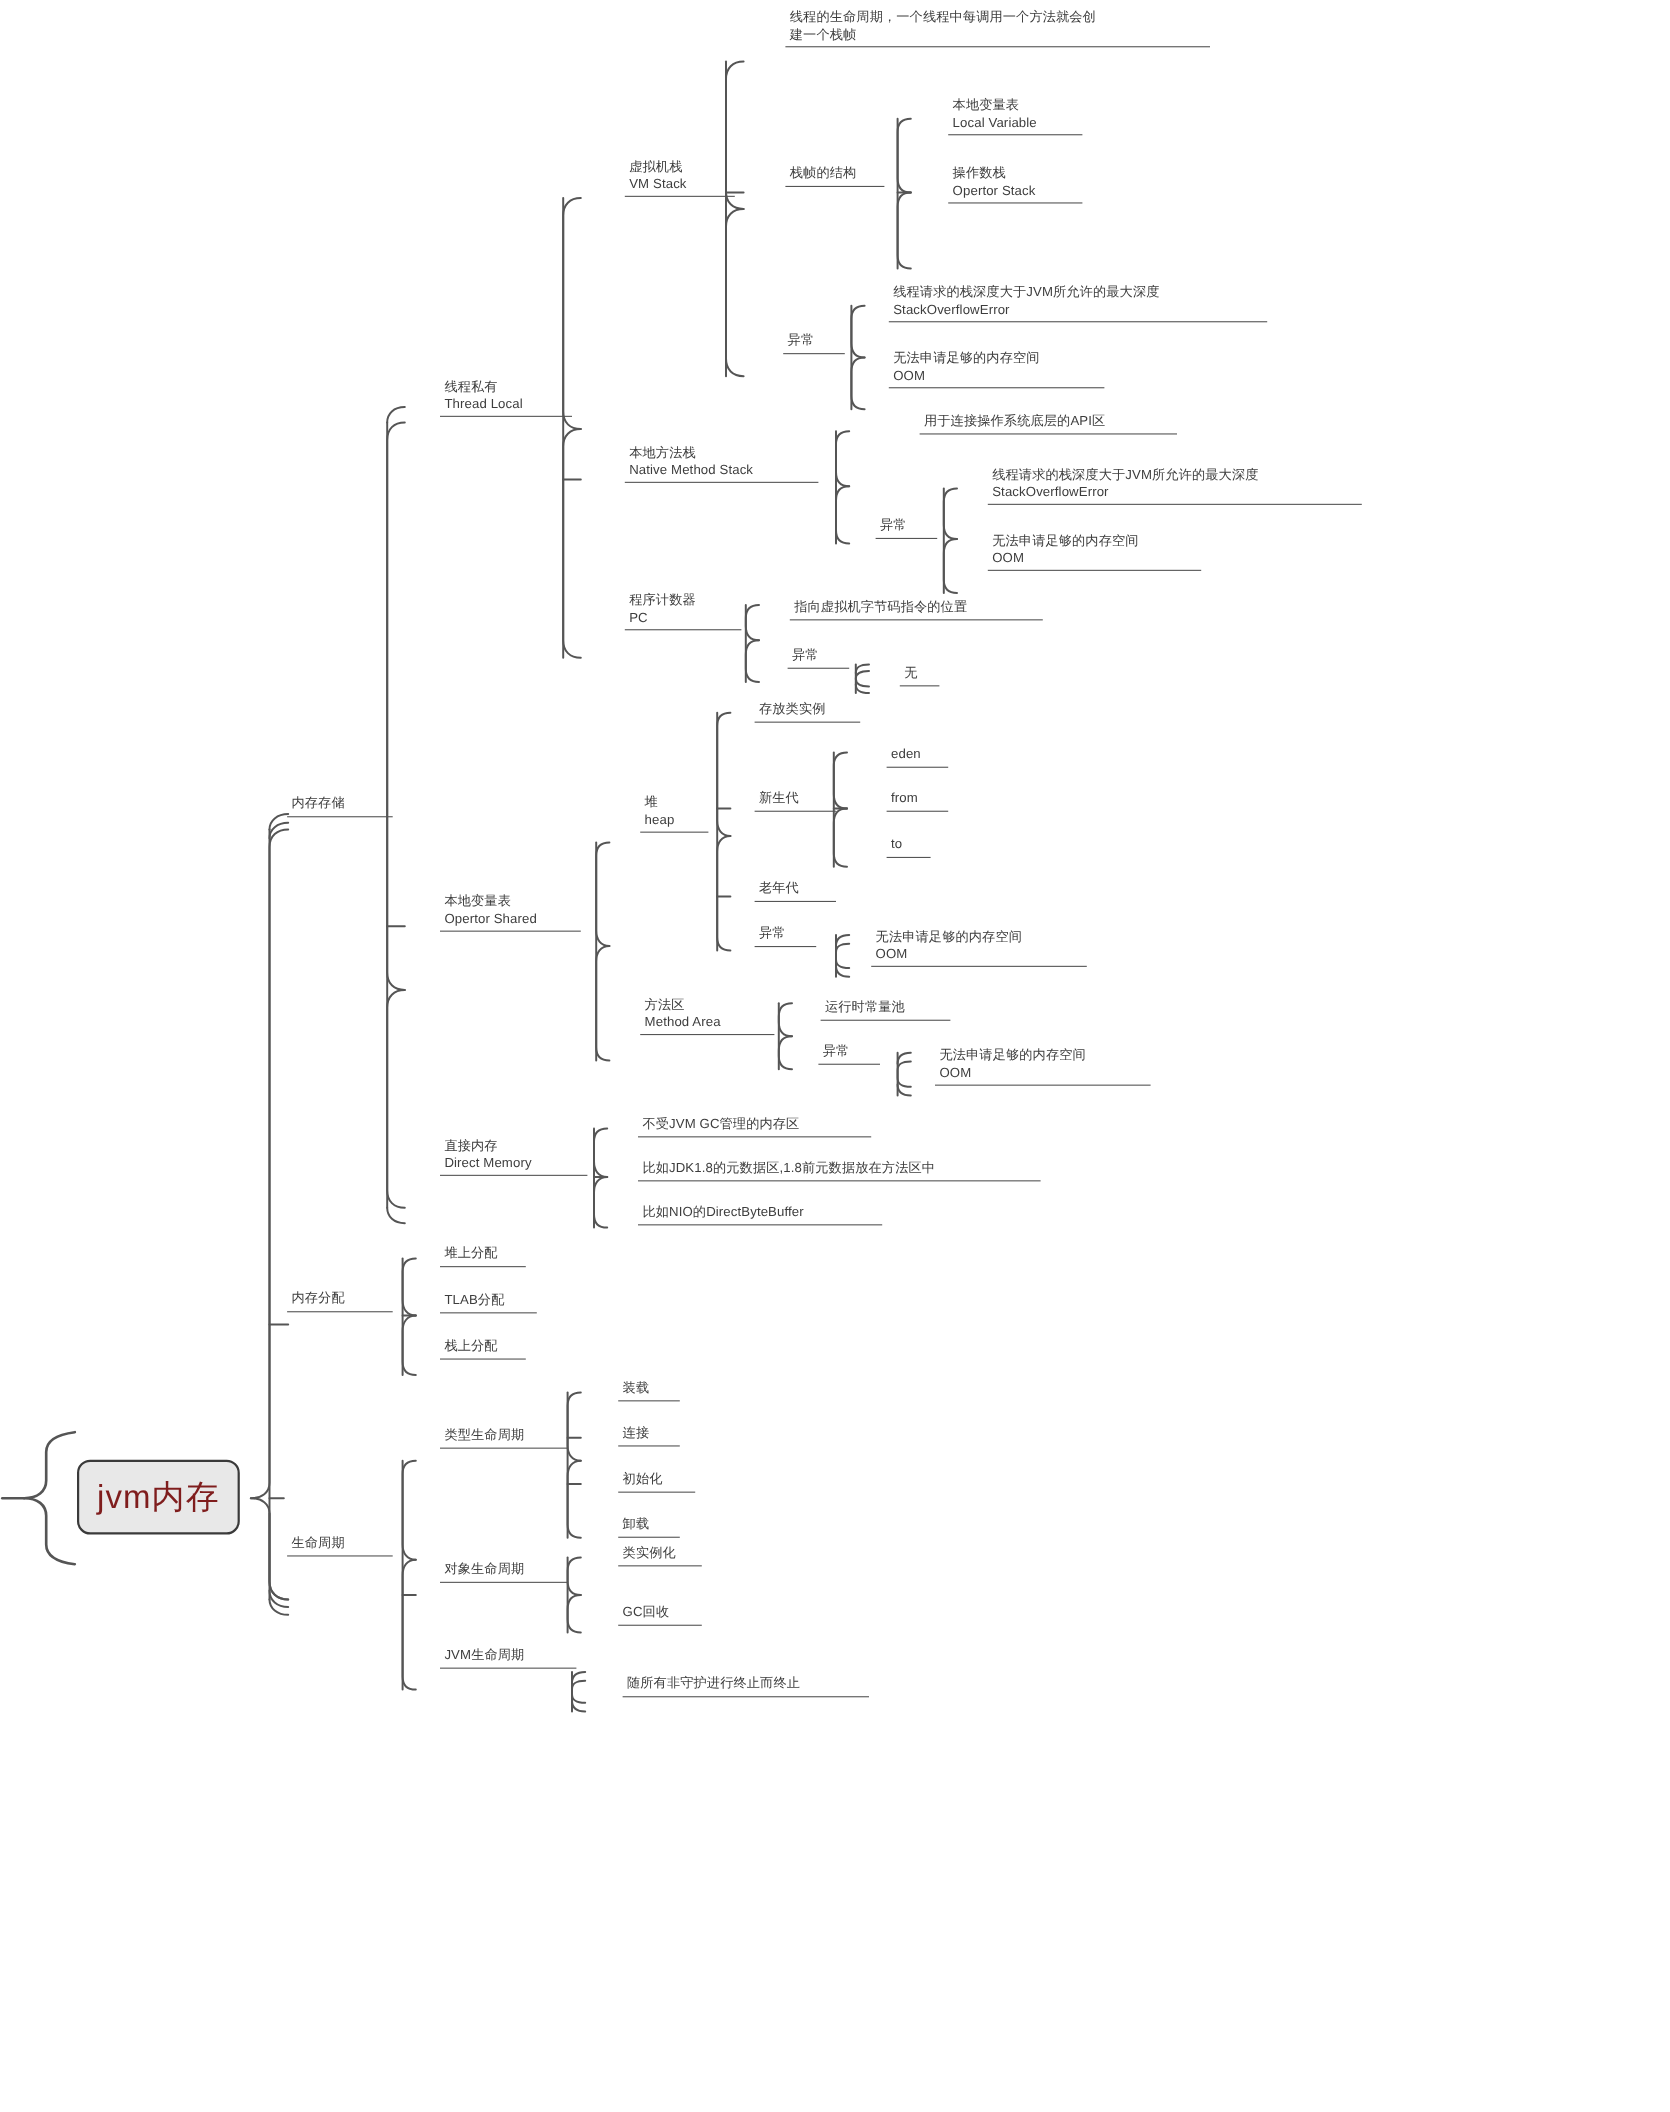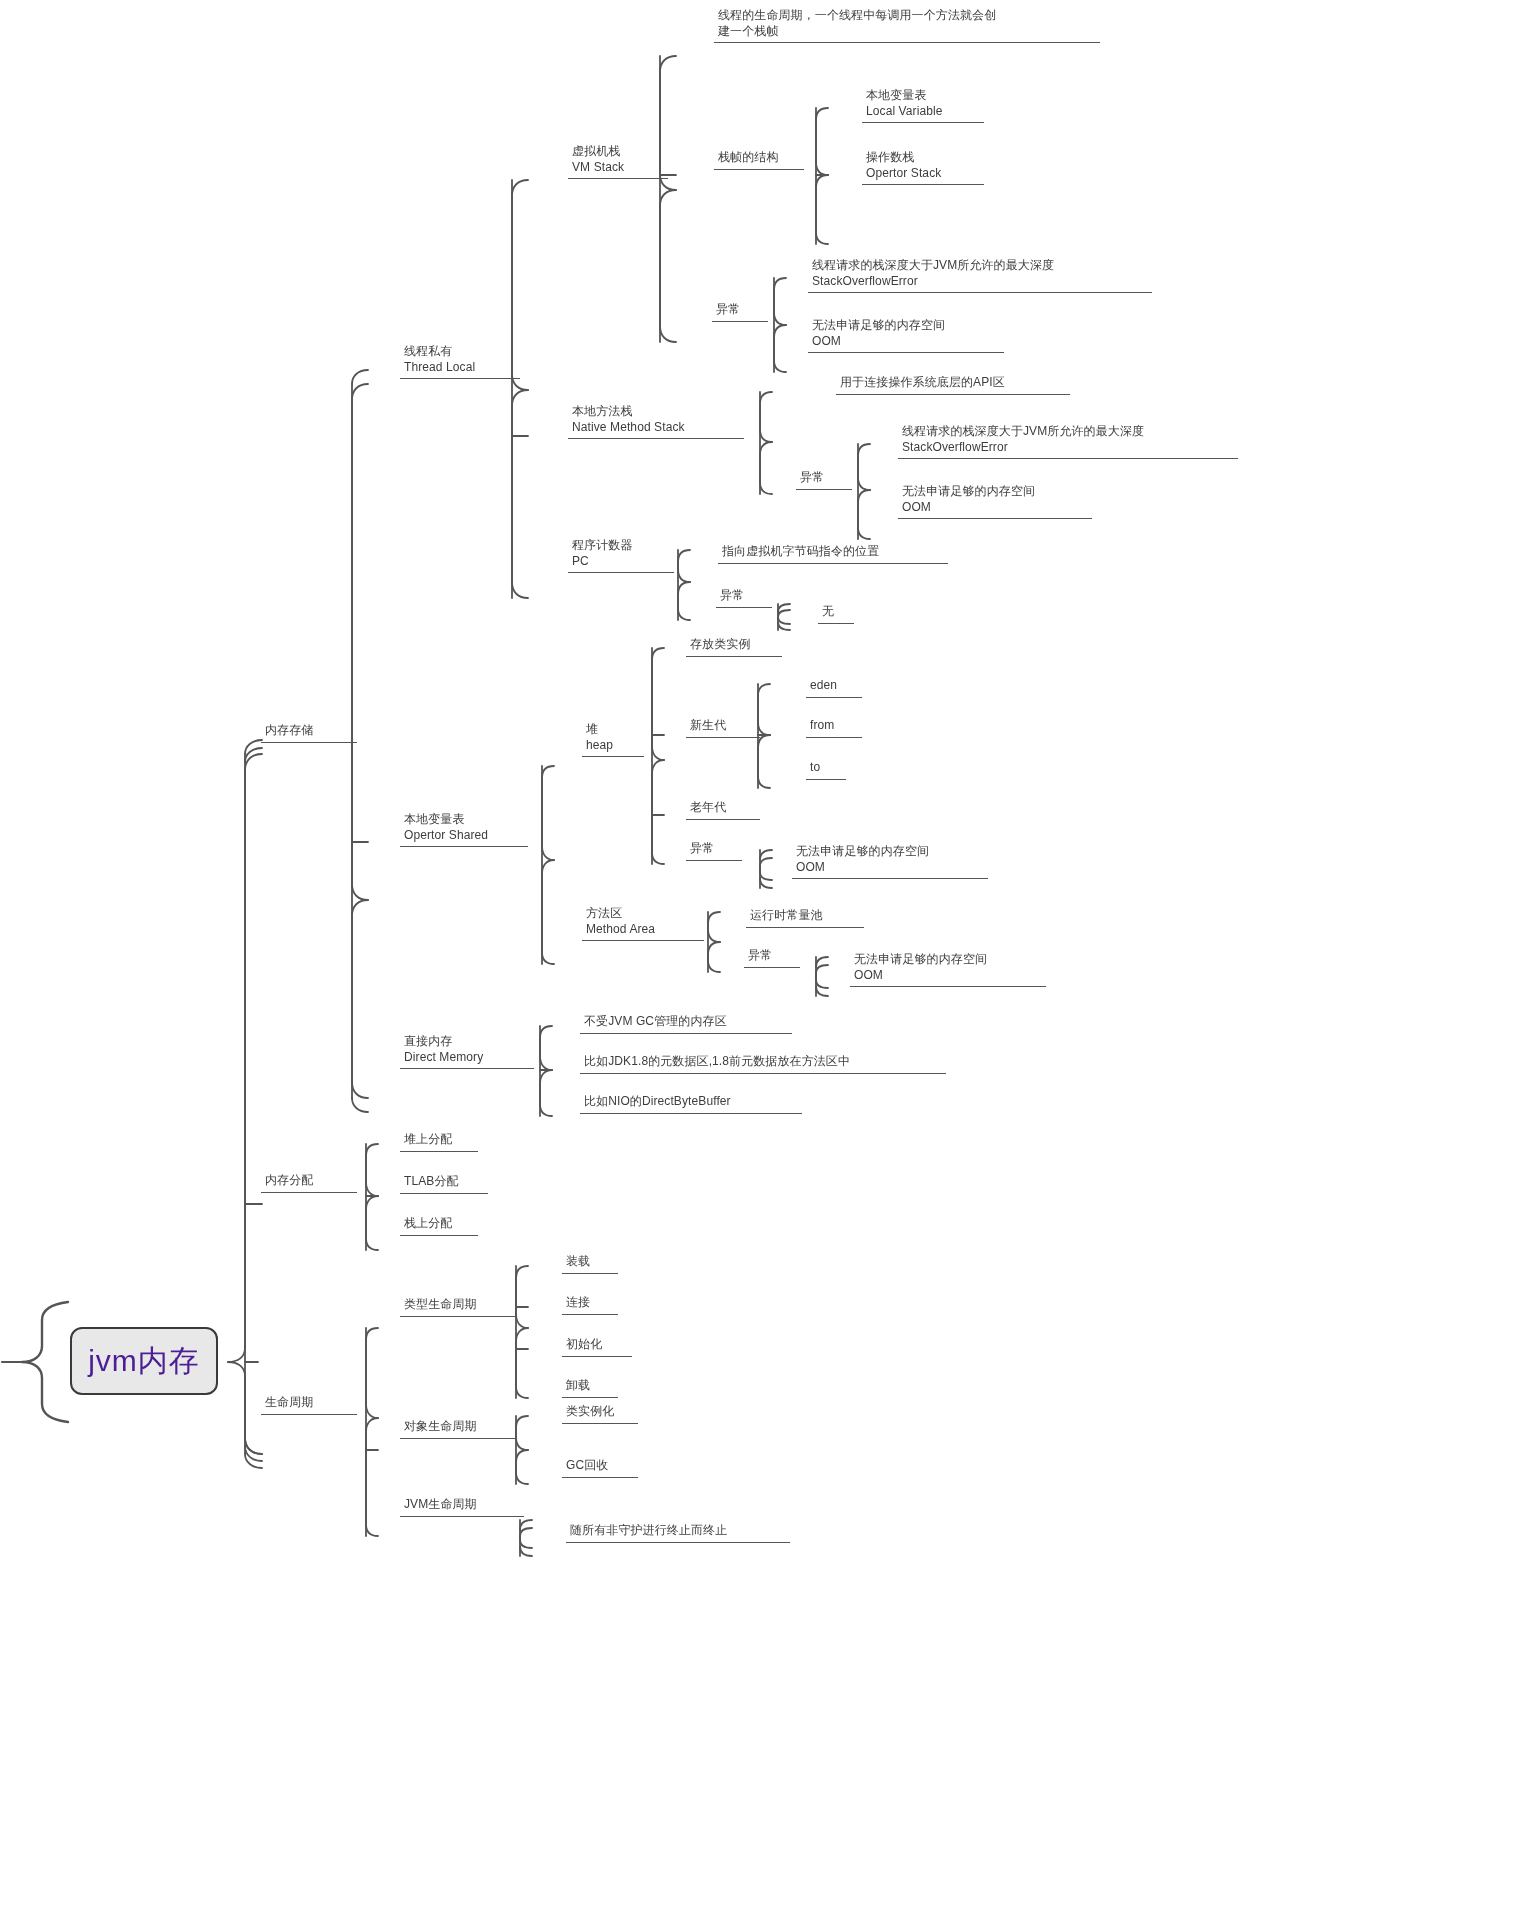--- a/index.html
+++ b/index.html
@@ -35,21 +35,21 @@
     padding: 0 4px 3px 4px;
     letter-spacing: 0.1px;
   }
   .node .ln { display: block; }
   .root-node {
     position: absolute;
     background: #e8e8e8;
     border: 2.4px solid #3a3a3a;
     border-radius: 12px;
     font-size: 30px;
-    color: #4c1d95;
+    color: #7f1d1d;
     display: flex;
     align-items: center;
     justify-content: center;
     letter-spacing: 1px;
   }
 </style>
 </head>
 <body>
 
 <div id="canvas">

